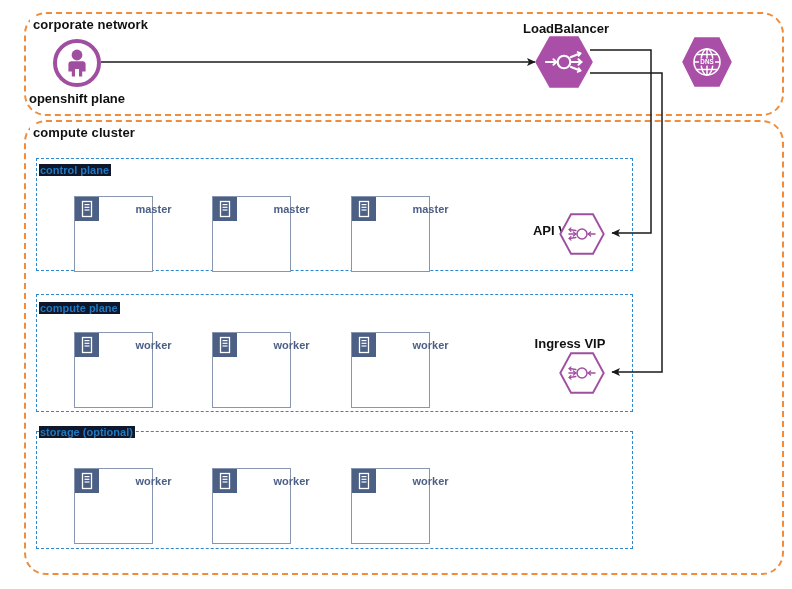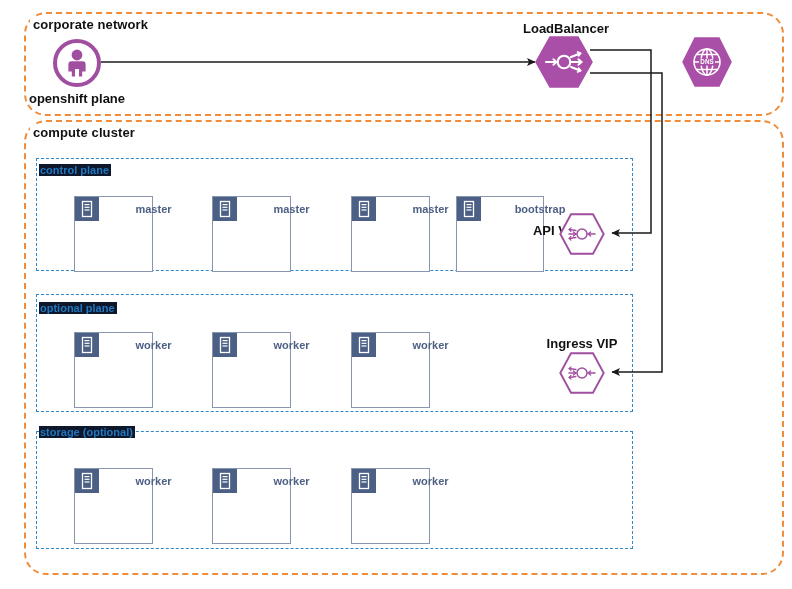--- a/index.html
+++ b/index.html
@@ -197,52 +197,41 @@
       <svg width="24" height="24" viewBox="0 0 24 24">
         <rect x="7.5" y="4.5" width="9" height="15" fill="none" stroke="#ffffff" stroke-width="1.3"></rect>
         <line x1="9.5" y1="7.6" x2="14.5" y2="7.6" stroke="#ffffff" stroke-width="1.2"></line>
         <line x1="9.5" y1="10.3" x2="14.5" y2="10.3" stroke="#ffffff" stroke-width="1.2"></line>
         <line x1="9.5" y1="13.0" x2="14.5" y2="13.0" stroke="#ffffff" stroke-width="1.2"></line>
       </svg>
     </div>
     <div class="node-label">master</div>
   </div>
 
-  <div class="node wide" style="left:456px; top:196px;">
-    <div class="node-head">
-      <svg width="24" height="24" viewBox="0 0 24 24">
-        <rect x="7.5" y="4.5" width="9" height="15" fill="none" stroke="#ffffff" stroke-width="1.3"></rect>
-        <line x1="9.5" y1="7.6" x2="14.5" y2="7.6" stroke="#ffffff" stroke-width="1.2"></line>
-        <line x1="9.5" y1="10.3" x2="14.5" y2="10.3" stroke="#ffffff" stroke-width="1.2"></line>
-        <line x1="9.5" y1="13.0" x2="14.5" y2="13.0" stroke="#ffffff" stroke-width="1.2"></line>
-      </svg>
-    </div>
-    <div class="node-label">bootstrap</div>
-  </div>
 
   <div class="icon-caption" style="left:516px; top:196px; width:80px;margin-top:27px;">API VIP</div>
   <div class="hexwrap" style="left:559px; top:213px;">
     <svg width="46" height="42" viewBox="0 0 46 42">
       <polygon points="12,1.3 34,1.3 44.7,21 34,40.7 12,40.7 1.3,21" fill="#ffffff" stroke="#a04fa0" stroke-width="1.9"></polygon>
       <g stroke="#a04fa0" stroke-width="1.5" fill="none" stroke-linecap="round">
         <circle cx="23" cy="21" r="5.0"></circle>
         <line x1="36" y1="21" x2="29.5" y2="21"></line>
         <polyline points="31.6,18.9 29.1,21 31.6,23.1" stroke-width="1.3"></polyline>
         <line x1="10" y1="21" x2="16.5" y2="21"></line>
         <polyline points="14.4,18.9 16.9,21 14.4,23.1" stroke-width="1.3"></polyline>
         <line x1="10.4" y1="16.6" x2="16.8" y2="17.6"></line>
         <polyline points="12.0,14.9 10.1,16.5 12.0,18.6" stroke-width="1.2"></polyline>
         <line x1="10.4" y1="25.4" x2="16.8" y2="24.4"></line>
         <polyline points="12.0,27.1 10.1,25.5 12.0,23.4" stroke-width="1.2"></polyline>
       </g>
     </svg>
   </div>
 
   <div class="plane" style="left:36px; top:294px; width:597px; height:118px;"></div>
-  <div class="plane-label" style="left:39px; top:302px;">optional plane</div>
+  <div class="plane-label" style="left:39px; top:302px;">compute plane</div>
 
   <div class="node" style="left:74px; top:332px;">
     <div class="node-head">
       <svg width="24" height="24" viewBox="0 0 24 24">
         <rect x="7.5" y="4.5" width="9" height="15" fill="none" stroke="#ffffff" stroke-width="1.3"></rect>
         <line x1="9.5" y1="7.6" x2="14.5" y2="7.6" stroke="#ffffff" stroke-width="1.2"></line>
         <line x1="9.5" y1="10.3" x2="14.5" y2="10.3" stroke="#ffffff" stroke-width="1.2"></line>
         <line x1="9.5" y1="13.0" x2="14.5" y2="13.0" stroke="#ffffff" stroke-width="1.2"></line>
       </svg>
     </div>
@@ -266,21 +255,21 @@
       <svg width="24" height="24" viewBox="0 0 24 24">
         <rect x="7.5" y="4.5" width="9" height="15" fill="none" stroke="#ffffff" stroke-width="1.3"></rect>
         <line x1="9.5" y1="7.6" x2="14.5" y2="7.6" stroke="#ffffff" stroke-width="1.2"></line>
         <line x1="9.5" y1="10.3" x2="14.5" y2="10.3" stroke="#ffffff" stroke-width="1.2"></line>
         <line x1="9.5" y1="13.0" x2="14.5" y2="13.0" stroke="#ffffff" stroke-width="1.2"></line>
       </svg>
     </div>
     <div class="node-label">worker</div>
   </div>
 
-  <div class="icon-caption" style="left:529px; top:336px; width:106px;">Ingress VIP</div>
+  <div class="icon-caption" style="left:517px; top:336px; width:106px;">Ingress VIP</div>
   <div class="hexwrap" style="left:559px; top:352px;">
     <svg width="46" height="42" viewBox="0 0 46 42">
       <polygon points="12,1.3 34,1.3 44.7,21 34,40.7 12,40.7 1.3,21" fill="#ffffff" stroke="#a04fa0" stroke-width="1.9"></polygon>
       <g stroke="#a04fa0" stroke-width="1.5" fill="none" stroke-linecap="round">
         <circle cx="23" cy="21" r="5.0"></circle>
         <line x1="36" y1="21" x2="29.5" y2="21"></line>
         <polyline points="31.6,18.9 29.1,21 31.6,23.1" stroke-width="1.3"></polyline>
         <line x1="10" y1="21" x2="16.5" y2="21"></line>
         <polyline points="14.4,18.9 16.9,21 14.4,23.1" stroke-width="1.3"></polyline>
         <line x1="10.4" y1="16.6" x2="16.8" y2="17.6"></line>

